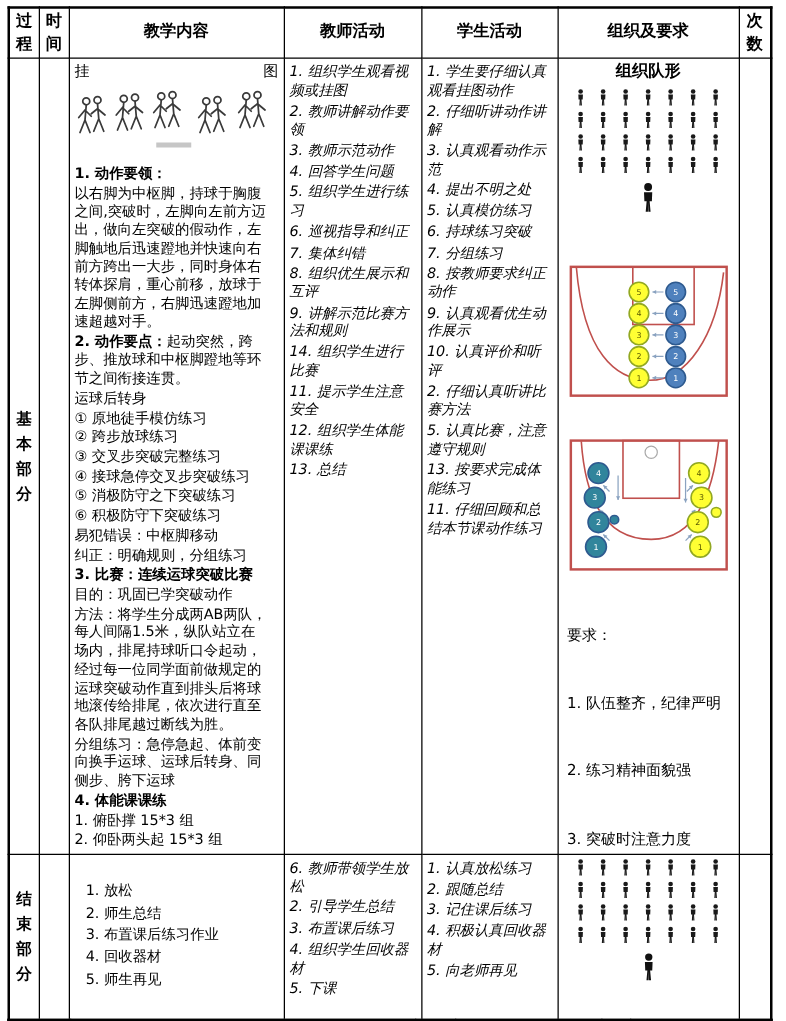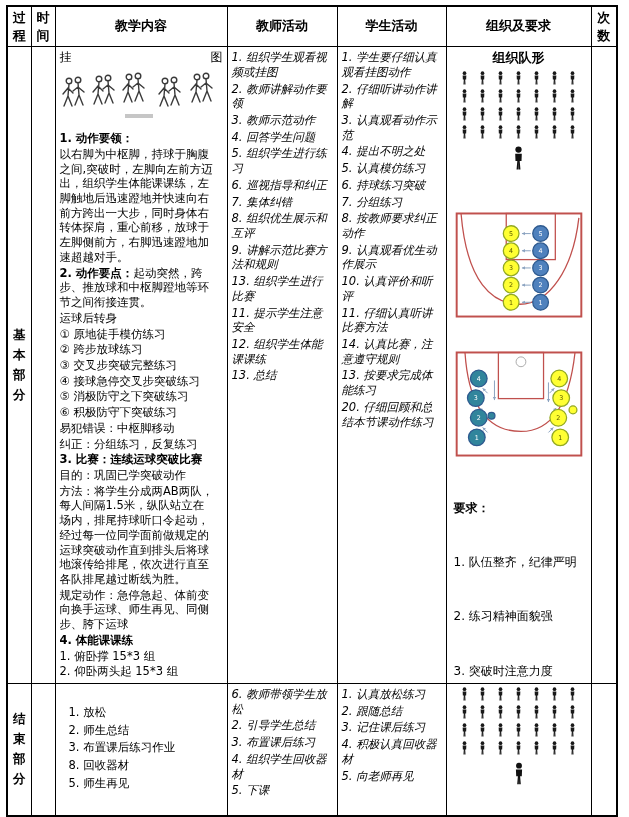--- a/index.html
+++ b/index.html
@@ -25,21 +25,21 @@
   .org-inner-end{display:flex;flex-direction:column;align-items:center;padding-top:3px;}
   .formation-title{font-weight:bold;font-size:13px;margin:3px 0 4px 0;}
   .pgrid{display:grid;grid-template-columns:repeat(7,18px);grid-row-gap:4px;
     justify-items:center;}
   .pgrid span{display:inline-block;line-height:0;}
   .teach-ico{margin-top:7px;line-height:0;}
   .court{margin-top:0;line-height:0;}
   .court1{margin-top:42px;}
   .court2{margin-top:33px;}
   .req{align-self:stretch;margin-top:44px;padding:0 5px 4px 7px;font-size:12px;}
-  .req-title{margin-bottom:2px;font-weight:bold;}
+  .req-title{margin-bottom:2px;}
   .req .numlist div{margin-bottom:3px;margin-top:39px;}
   .foot{margin-top:-2px;}
   .foot td{vertical-align:middle;}
   .load-text{font-size:11px;line-height:1.35;vertical-align:middle;}
   .equip{font-size:12px;line-height:1.5;vertical-align:middle;padding-left:8px;}
   .empty{background:#fff;}
 </style>
 </head>
 <body>
 
@@ -103,75 +103,75 @@
             <use href="#pg" x="2" y="8"></use>
             <use href="#pg" x="32" y="6"></use>
             <use href="#pg" x="62" y="4"></use>
             <use href="#pg" x="98" y="8"></use>
             <use href="#pg" x="130" y="4"></use>
             <rect x="64" y="48" width="28" height="4" fill="#c6c6c6" stroke="none"></rect>
           </svg>
         </div>
         <div>
               <div class="cl"><span class="b">1. 动作要领：</span></div>
-              <div class="cl"><span>以右脚为中枢脚，持球于胸腹之间,突破时，左脚向左前方迈出，组织学生体能课课练，左脚触地后迅速蹬地并快速向右前方跨出一大步，同时身体右转体探肩，重心前移，放球于左脚侧前方，右脚迅速蹬地加速超越对手。</span></div>
+              <div class="cl"><span>以右脚为中枢脚，持球于胸腹之间,突破时，左脚向左前方迈出，做向左突破的假动作，左脚触地后迅速蹬地并快速向右前方跨出一大步，同时身体右转体探肩，重心前移，放球于左脚侧前方，右脚迅速蹬地加速超越对手。</span></div>
               <div class="cl"><span class="b">2. 动作要点：</span><span>起动突然，跨步、推放球和中枢脚蹬地等环节之间衔接连贯。</span></div>
               <div class="cl"><span>运球后转身</span></div>
               <div class="cl"><span>① 原地徒手模仿练习</span></div>
               <div class="cl"><span>② 跨步放球练习</span></div>
               <div class="cl"><span>③ 交叉步突破完整练习</span></div>
               <div class="cl"><span>④ 接球急停交叉步突破练习</span></div>
               <div class="cl"><span>⑤ 消极防守之下突破练习</span></div>
               <div class="cl"><span>⑥ 积极防守下突破练习</span></div>
               <div class="cl"><span>易犯错误：中枢脚移动</span></div>
-              <div class="cl"><span>纠正：分组练习，反复练习</span></div>
+              <div class="cl"><span>纠正：明确规则，分组练习</span></div>
               <div class="cl"><span class="b">3. 比赛：连续运球突破比赛</span></div>
               <div class="cl"><span>目的：巩固已学突破动作</span></div>
               <div class="cl"><span>方法：将学生分成两AB两队，每人间隔1.5米，纵队站立在场内，排尾持球听口令起动，经过每一位同学面前做规定的运球突破动作直到排头后将球地滚传给排尾，依次进行直至各队排尾越过断线为胜。</span></div>
-              <div class="cl"><span>规定动作：急停急起、体前变向换手运球、师生再见、同侧步、胯下运球</span></div>
+              <div class="cl"><span>分组练习：急停急起、体前变向换手运球、运球后转身、同侧步、胯下运球</span></div>
               <div class="cl"><span class="b">4. 体能课课练</span></div>
               <div class="cl"><span>1.  俯卧撑 15*3 组</span></div>
               <div class="cl"><span>2.  仰卧两头起 15*3 组</span></div>
             </div>
       </td>
 
       <td class="act-cell">
         <div class="numlist">
               <div>1.  组织学生观看视频或挂图</div>
               <div>2.  教师讲解动作要领</div>
               <div>3.  教师示范动作</div>
               <div>4.  回答学生问题</div>
               <div>5.  组织学生进行练习</div>
               <div>6.  巡视指导和纠正</div>
               <div>7.  集体纠错</div>
               <div>8.  组织优生展示和互评</div>
               <div>9.  讲解示范比赛方法和规则</div>
-              <div>13.  组织学生进行比赛</div>
+              <div>14.  组织学生进行比赛</div>
               <div>11.  提示学生注意安全</div>
               <div>12.  组织学生体能课课练</div>
               <div>13.  总结</div>
             </div>
       </td>
 
       <td class="act-cell">
         <div class="numlist">
               <div>1.  学生要仔细认真观看挂图动作</div>
               <div>2.  仔细听讲动作讲解</div>
               <div>3.  认真观看动作示范</div>
               <div>4.  提出不明之处</div>
               <div>5.  认真模仿练习</div>
               <div>6.  持球练习突破</div>
               <div>7.  分组练习</div>
               <div>8.  按教师要求纠正动作</div>
               <div>9.  认真观看优生动作展示</div>
               <div>10.  认真评价和听评</div>
-              <div>11.  仔细认真听讲比赛方法</div>
-              <div>14.  认真比赛，注意遵守规则</div>
+              <div>2.  仔细认真听讲比赛方法</div>
+              <div>5.  认真比赛，注意遵守规则</div>
               <div>13.  按要求完成体能练习</div>
-              <div>20.  仔细回顾和总结本节课动作练习</div>
+              <div>11.  仔细回顾和总结本节课动作练习</div>
             </div>
       </td>
 
       <td class="org-cell">
         <div class="org-inner">
           <div class="formation-title">组织队形</div>
           <div class="pgrid">
                 <span><svg viewBox="0 0 10 16" width="9" height="14">
                     <circle cx="5" cy="2.5" r="2.1" fill="#1a1a1a"></circle>
                     <path d="M2.9 5.2 H7.1 L6.9 9.8 H5.8 L6.2 15.4 H5.1 L5 10.4 L4.9 15.4 H3.8 L4.2 9.8 H3.1 Z" fill="#1a1a1a"></path>
@@ -387,21 +387,21 @@
             <div>束</div>
             <div>部</div>
             <div>分</div>
           </td>
       <td class="empty"></td>
       <td class="content-cell" style="vertical-align:middle">
         <div class="numlist pad-list">
               <div>1.  放松</div>
               <div>2.  师生总结</div>
               <div>3.  布置课后练习作业</div>
-              <div>8.  回收器材</div>
+              <div>4.  回收器材</div>
               <div>5.  师生再见</div>
             </div>
       </td>
       <td class="act-cell">
         <div class="numlist">
               <div>6.  教师带领学生放松</div>
               <div>2.  引导学生总结</div>
               <div>3.  布置课后练习</div>
               <div>4.  组织学生回收器材</div>
               <div>5.  下课</div>

